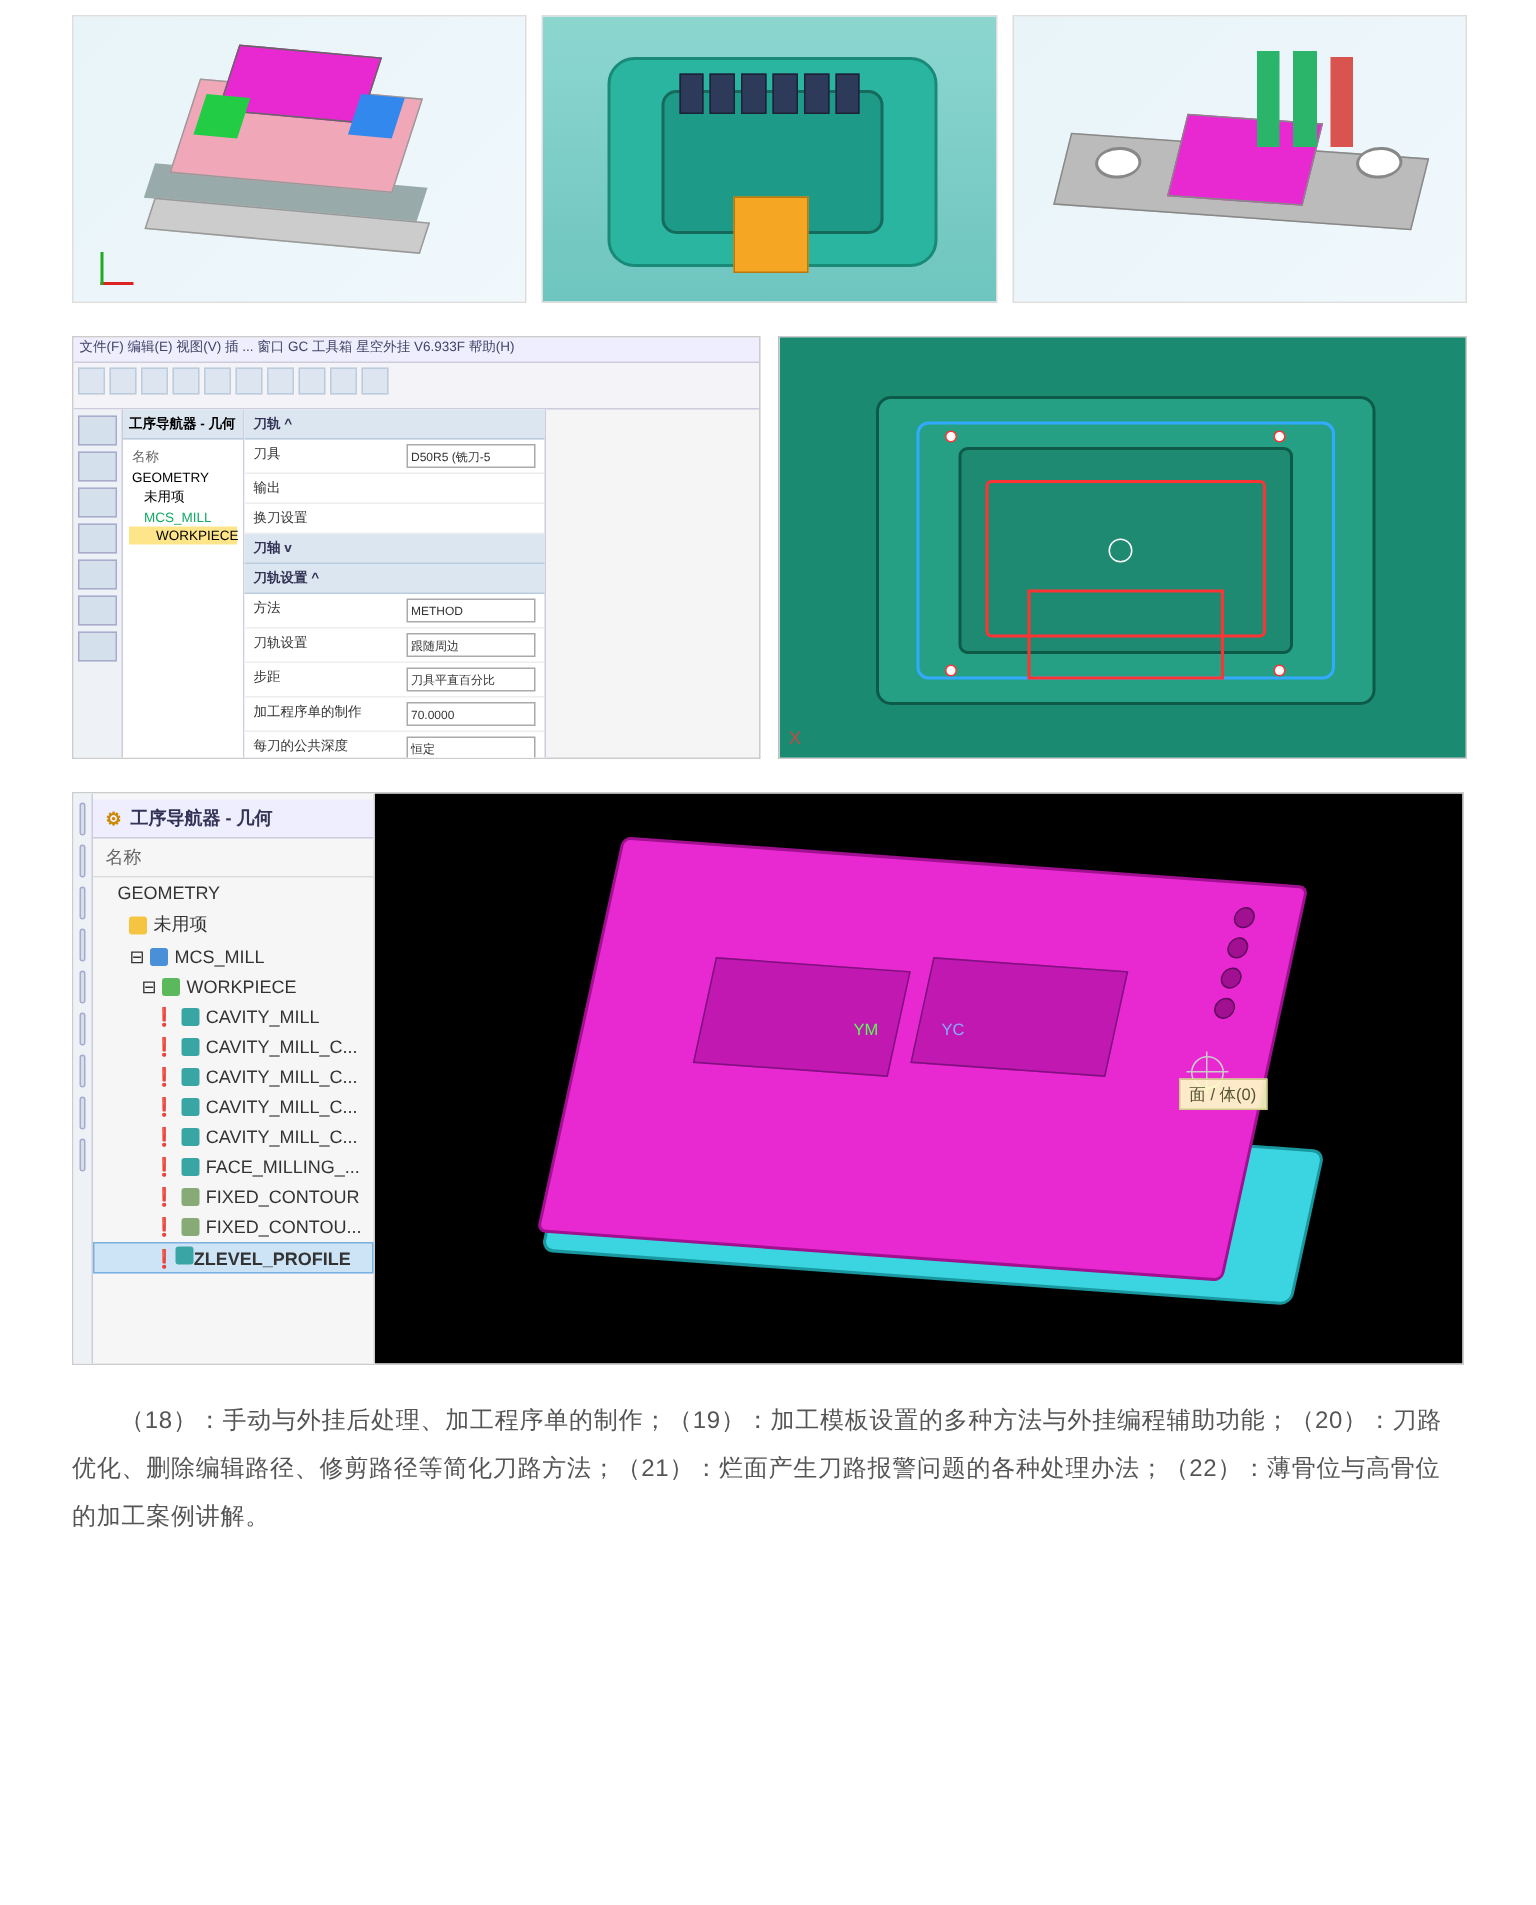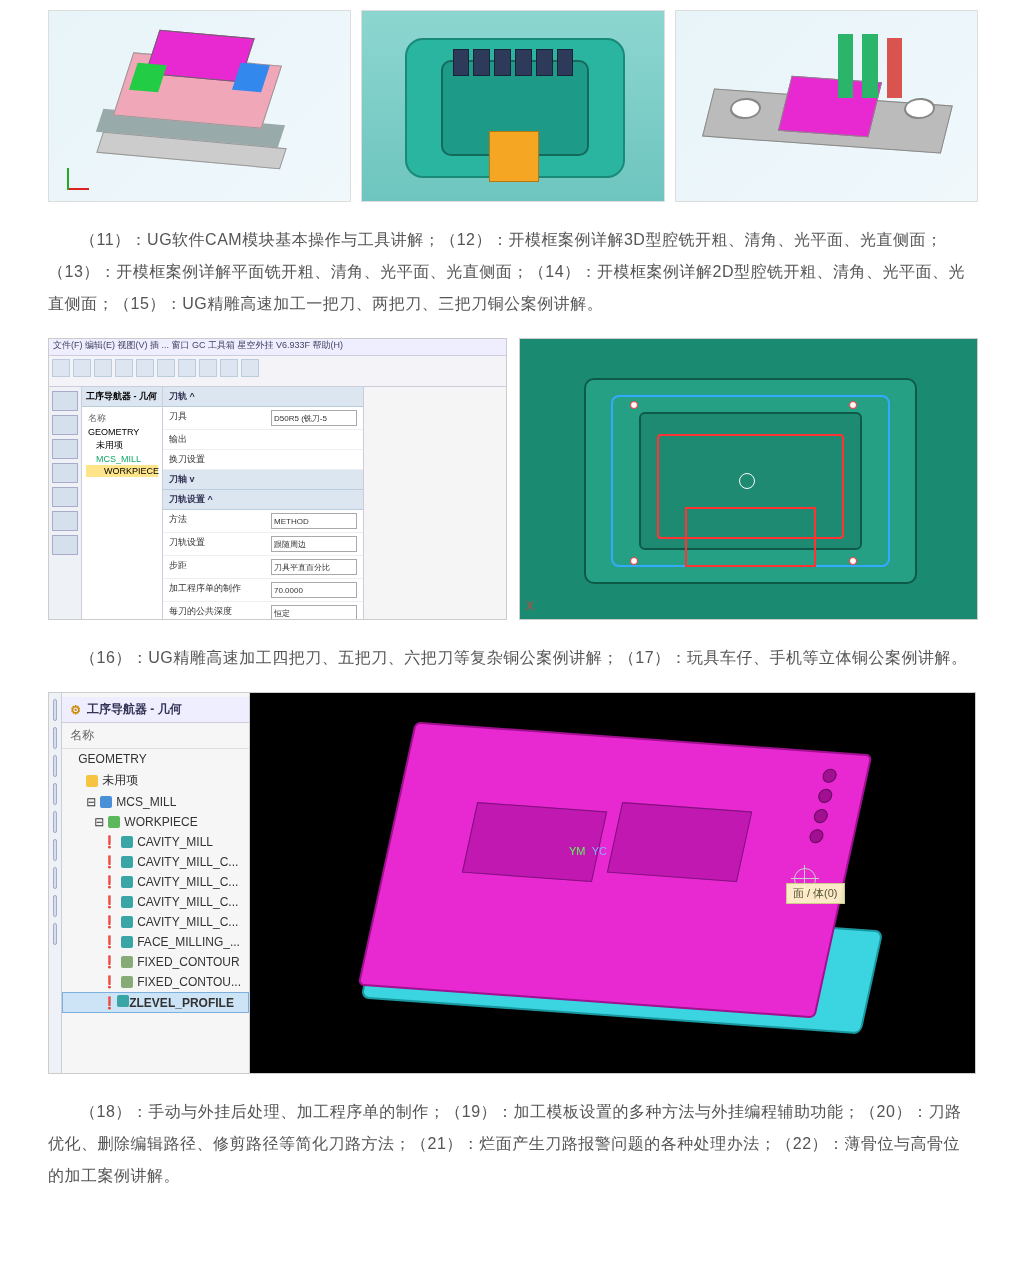--- a/index.html
+++ b/index.html
@@ -84,21 +84,21 @@
 .wide-tree .ind2{padding-left:32px;}
 .wide-tree .ind3{padding-left:40px;}
 .wide-view{flex:1;background:#000;position:relative;}
 .wv-mold{position:absolute;left:18%;top:12%;width:64%;height:68%;background:#e828d0;transform:skewX(-16deg) skewY(8deg) rotate(-4deg);border:2px solid #a01090;border-radius:6px;}
 .wv-base{position:absolute;left:16%;top:58%;width:70%;height:26%;background:#3ad5e0;transform:skewX(-16deg) skewY(8deg) rotate(-4deg);border:2px solid #1a98a0;border-radius:8px;}
 .wv-slot1{position:absolute;left:30%;top:30%;width:18%;height:18%;background:#c018b0;transform:skewX(-16deg) skewY(8deg) rotate(-4deg);border:1px solid #801080;}
 .wv-slot2{position:absolute;left:50%;top:30%;width:18%;height:18%;background:#c018b0;transform:skewX(-16deg) skewY(8deg) rotate(-4deg);border:1px solid #801080;}
 .wv-holes{position:absolute;right:20%;top:20%;display:flex;flex-direction:column;gap:6px;transform:skewX(-16deg) skewY(8deg) rotate(-4deg);}
 .wv-holes span{width:12px;height:12px;background:#a01090;border-radius:50%;border:1px solid #600860;}
 .wv-axis{position:absolute;left:44%;top:40%;font-size:11px;}
-.wv-axis .y{color:#5f5;}.wv-axis .z{color:#8af;}
+.wv-axis .y{color:#5f5;}.wv-axis .z{color:#8af;margin-left:36px;}
 .wv-tip{position:absolute;right:18%;top:50%;background:rgba(255,255,200,0.9);border:1px solid #cc8;font-size:11px;padding:2px 6px;color:#553;}
 .wv-ctr{position:absolute;right:22%;top:46%;width:20px;height:20px;border:1px solid #ccc;border-radius:50%;}
 .wv-ctr::before,.wv-ctr::after{content:"";position:absolute;background:#ccc;}
 .wv-ctr::before{left:9px;top:-4px;width:1px;height:28px;}
 .wv-ctr::after{top:9px;left:-4px;height:1px;width:28px;}
 </style>
 </head>
 <body>
 
 <div class="content">
@@ -137,21 +137,20 @@
           <div class="mag"></div>
           <div class="pin1"></div>
           <div class="pin2"></div>
           <div class="pin3"></div>
           <div class="disc"></div>
           <div class="disc2"></div>
   </div>
       </div>
 </div>
 
-<p class="para">（11）：UG软件CAM模块基本操作与工具讲解；（12）：开模框案例详解3D型腔铣开粗、清角、光平面、光直侧面；（13）：开模框案例详解平面铣开粗、清角、光平面、光直侧面；（14）：开模框案例详解2D型腔铣开粗、清角、光平面、光直侧面；（15）：UG精雕高速加工一把刀、两把刀、三把刀铜公案例讲解。</p>
 
 <div class="row2">
   <div>
         <div class="thumb-cam cL">
     <div class="menubar">文件(F) 编辑(E) 视图(V) 插 ...   窗口 GC 工具箱 星空外挂 V6.933F 帮助(H)</div>
     <div class="toolbar">
             <span></span>
             <span></span>
             <span></span>
             <span></span>
@@ -231,21 +230,20 @@
     <div class="pt" style="left:24%;top:22%;"></div>
           <div class="pt" style="left:72%;top:22%;"></div>
           <div class="pt" style="left:24%;top:78%;"></div>
           <div class="pt" style="left:72%;top:78%;"></div>
     <div class="ctr"></div>
     <div class="xl">X</div>
   </div>
       </div>
 </div>
 
-<p class="para">（16）：UG精雕高速加工四把刀、五把刀、六把刀等复杂铜公案例讲解；（17）：玩具车仔、手机等立体铜公案例讲解。</p>
 
 <div class="cam-wide">
   <div class="wide-left">
     <div class="wide-icons">
       <span></span>
           <span></span>
           <span></span>
           <span></span>
           <span></span>
           <span></span>

